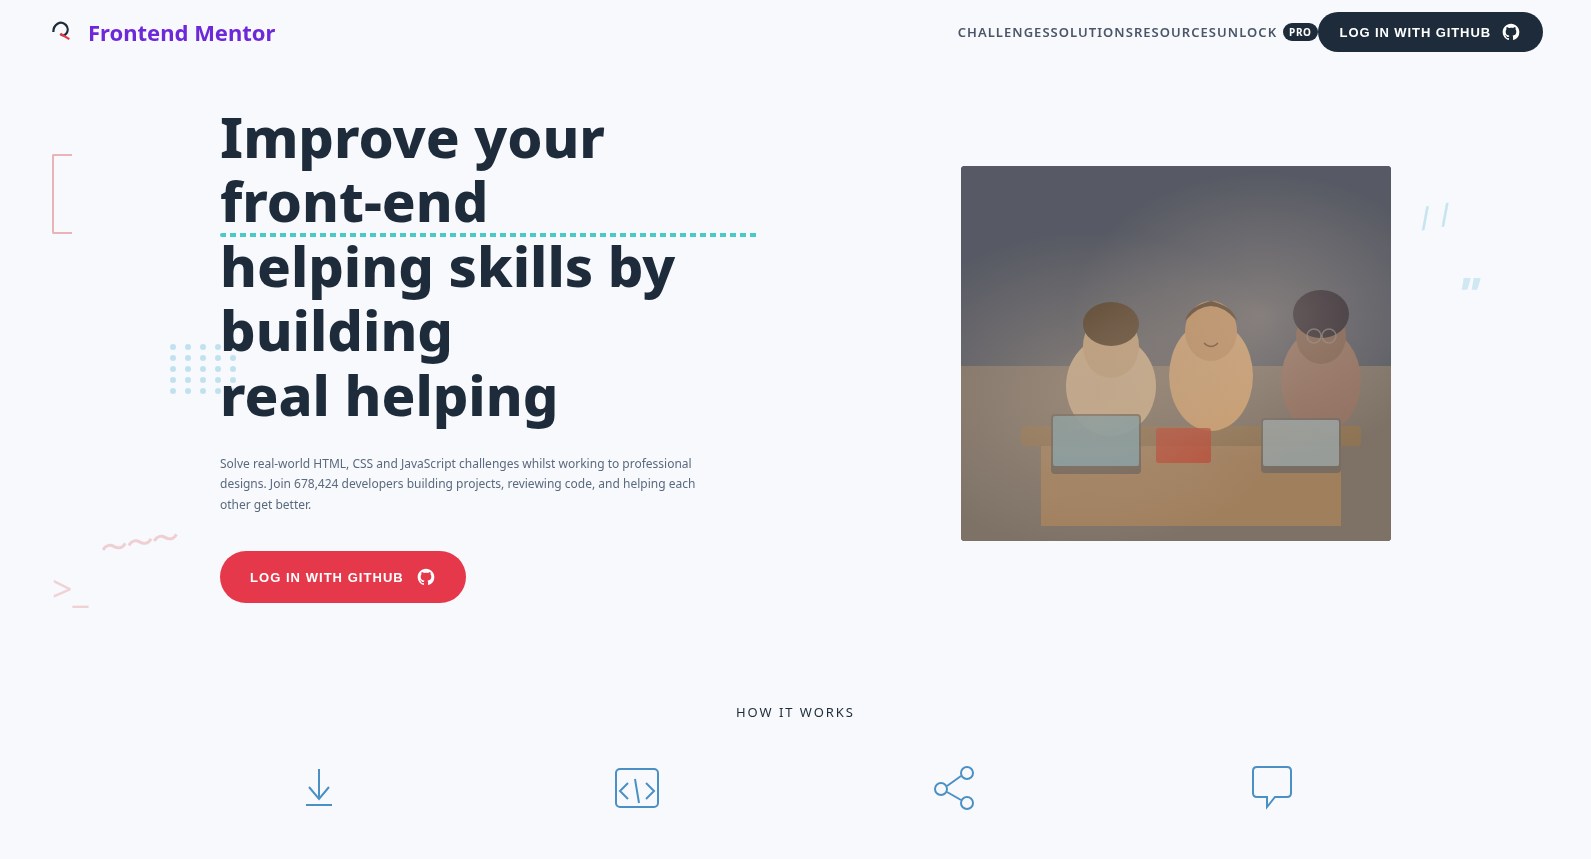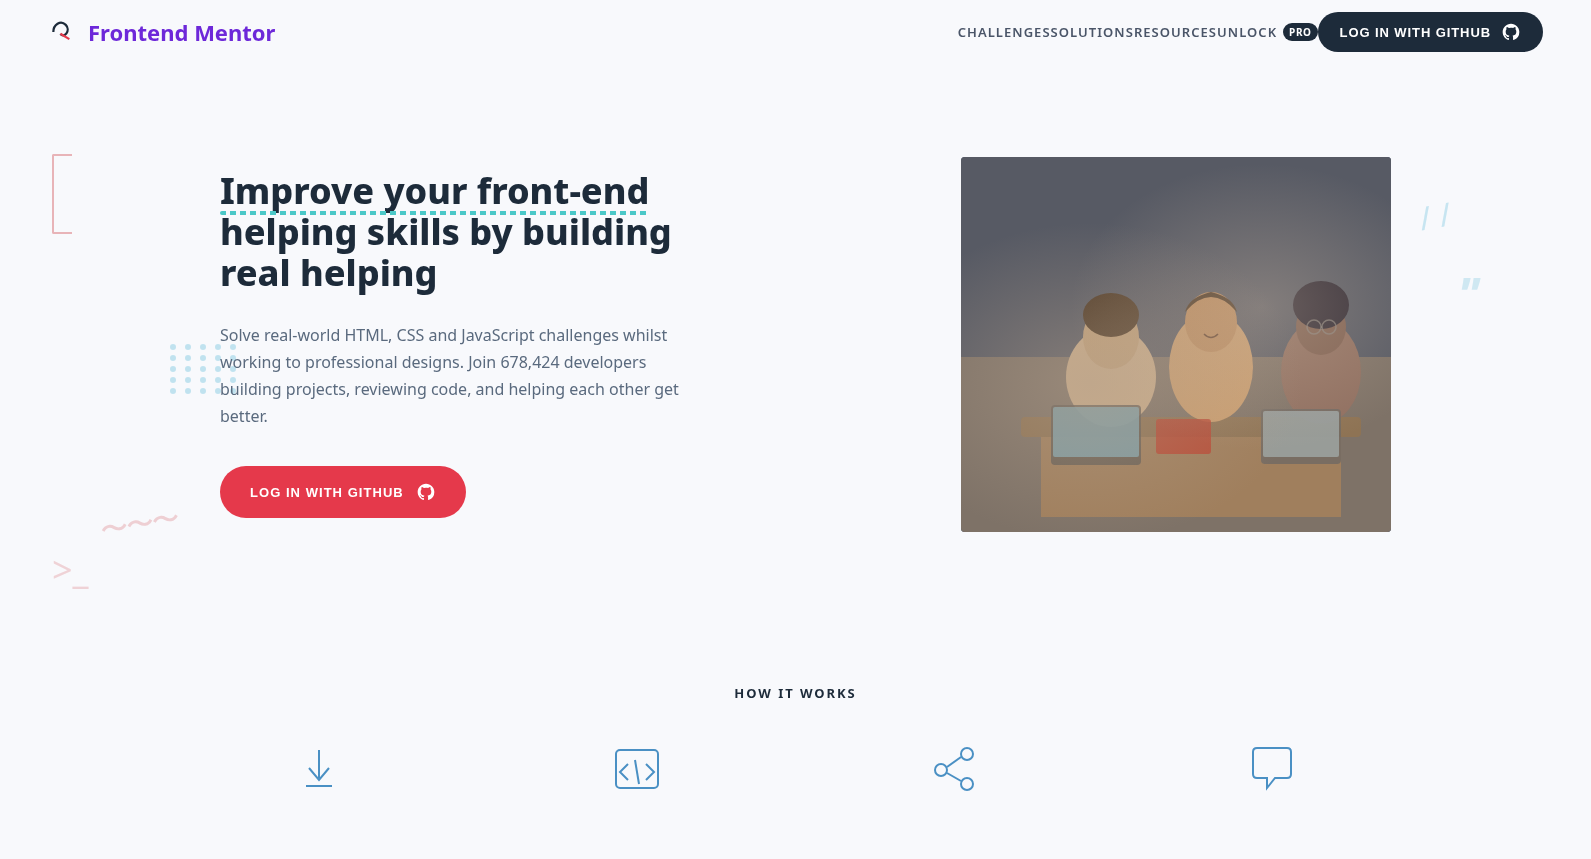--- a/index.html
+++ b/index.html
@@ -92,21 +92,21 @@
       padding: 40px 200px 60px 220px;
       position: relative;
       min-height: 580px;
     }
     .hero-left {
       max-width: 540px;
       position: relative;
       z-index: 2;
     }
     .hero-title {
-      font-size: 36px;
+      font-size: 56px;
       font-weight: 800;
       color: #1d2b3a;
       line-height: 1.15;
       margin-bottom: 28px;
     }
     .hero-title-underline {
       position: relative;
       display: inline-block;
     }
     .hero-title-underline::after {
@@ -117,21 +117,21 @@
       width: 100%;
       height: 4px;
       background: repeating-linear-gradient(
         to right,
         #4bc8c8 0px, #4bc8c8 6px,
         transparent 6px, transparent 10px
       );
       border-radius: 2px;
     }
     .hero-desc {
-      font-size: 16px;
+      font-size: 12px;
       color: #5a6a7e;
       line-height: 1.7;
       margin-bottom: 36px;
       max-width: 480px;
     }
     .btn-github-hero {
       display: inline-flex;
       align-items: center;
       gap: 12px;
       background: #e5394b;
@@ -239,21 +239,21 @@
       font-weight: 900;
     }
 
     
     .how-section {
       padding: 40px 80px 20px;
       text-align: center;
     }
     .how-title {
       font-size: 13px;
-      font-weight: 700;
+      font-weight: 400;
       letter-spacing: 0.15em;
       text-transform: uppercase;
       color: #1d2b3a;
       margin-bottom: 40px;
     }
     .how-icons-row {
       display: flex;
       justify-content: space-around;
       align-items: flex-end;
       padding: 0 80px;

